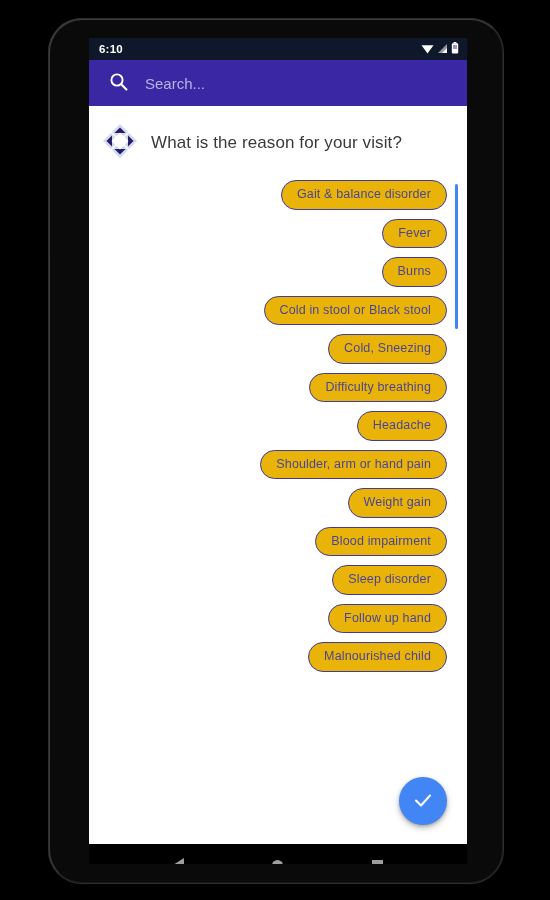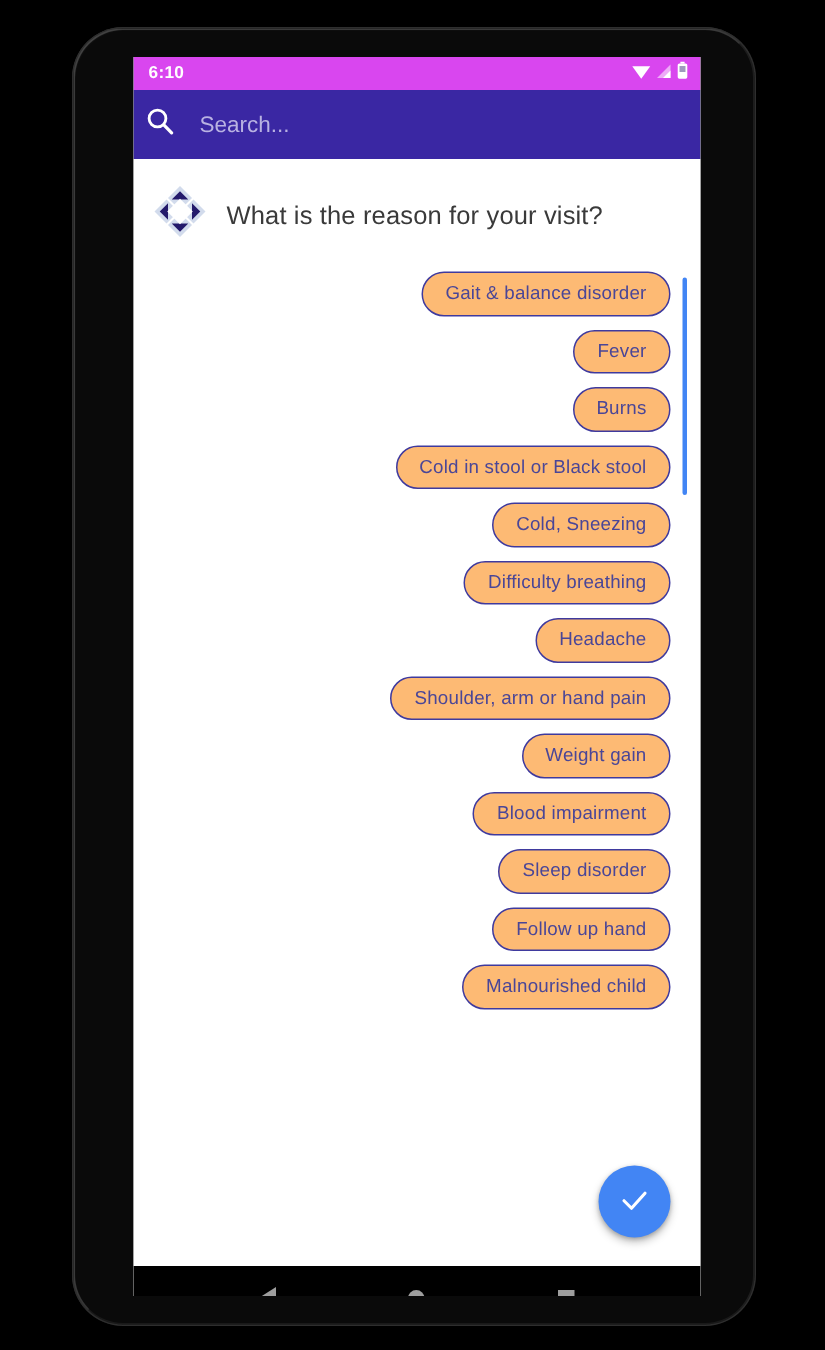--- a/index.html
+++ b/index.html
@@ -44,21 +44,21 @@
     width: 378px;
     height: 826px;
     background: #ffffff;
     overflow: hidden;
   }
 
   
   #status-bar {
     position: relative;
     height: 22px;
-    background: #d946ef;
+    background: #0f172a;
     display: flex;
     align-items: center;
     justify-content: space-between;
     padding: 0 8px 0 10px;
   }
   #status-clock {
     color: #ffffff;
     font-size: 11.5px;
     font-weight: bold;
     letter-spacing: 0.2px;
@@ -68,21 +68,21 @@
     align-items: center;
     gap: 3px;
   }
 
   
   #app-bar {
     height: 46px;
     background: #3a27a3;
     display: flex;
     align-items: center;
-    padding-left: 8px;
+    padding-left: 20px;
     gap: 17px;
   }
   #search-placeholder {
     color: #b9b2e2;
     font-size: 15px;
   }
 
   
   #content {
     position: relative;
@@ -109,21 +109,21 @@
     margin-top: 16px;
     padding-right: 20px;
     display: flex;
     flex-direction: column;
     align-items: flex-end;
     gap: 9px;
   }
   .chip {
     border: 1.4px solid #3f3a9e;
     border-radius: 20px;
-    background: #fdba74;
+    background: #eab308;
     color: #4a4697;
     font-size: 12.5px;
     padding: 7px 15px 8px;
     white-space: nowrap;
     line-height: 1;
     letter-spacing: 0.15px;
   }
 
   
   #chip-scrollbar {

